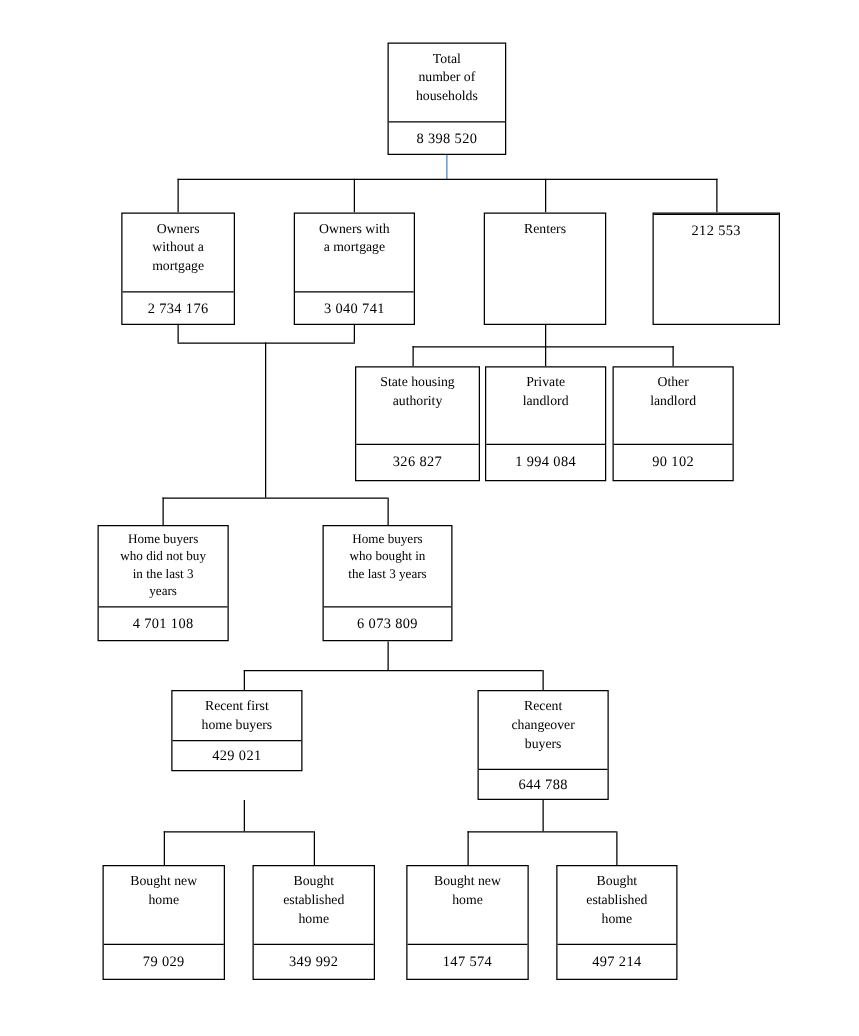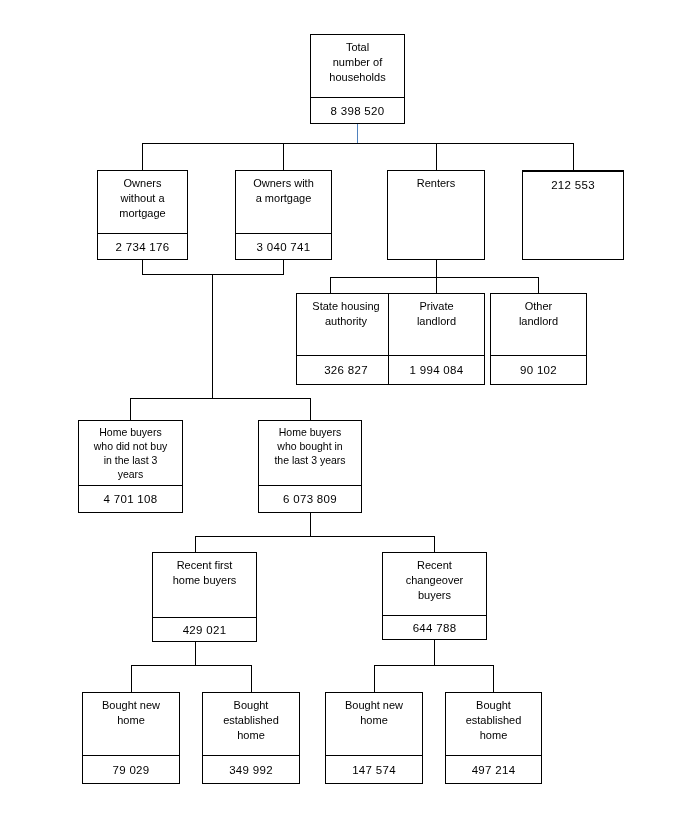--- a/index.html
+++ b/index.html
@@ -1,18 +1,18 @@
 <!DOCTYPE html>
 <html style="--line-color: #000000; --accent-color: #4f81bd;"><head>
 <meta charset="utf-8">
 <style>
   html, body { margin:0; padding:0; background:#ffffff; }
   .canvas {
     position:relative; width:687px; height:829px; background:#ffffff;
-    font-family:Liberation Sans, sans-serif; color:#000;
+    font-family:Liberation Serif, serif; color:#000;
     overflow:hidden;
   }
   .node {
     position:absolute; background:#ffffff;
     border:1px solid var(--line-color,#000);
     box-sizing:border-box;
     display:flex; flex-direction:column;
   }
   .node-label {
     flex:1; text-align:center; padding:5px 2px 0 2px;
@@ -91,21 +91,21 @@
   </div>
 
   <div class="node" style="left:387px;top:170px;width:98px;height:90px">
     <div class="node-label">Renters</div>
   </div>
 
   <div class="node" style="left:522px;top:170px;width:102px;height:90px">
     <div class="node-value" style="height:25px">212 553</div>
   </div>
 
-  <div class="node" style="left:296px;top:293px;width:100px;height:92px">
+  <div class="node" style="left:284px;top:293px;width:100px;height:92px">
     <div class="node-label">State housing
 authority</div>
     <div class="node-value" style="height:28px">326 827</div>
   </div>
 
   <div class="node" style="left:388px;top:293px;width:97px;height:92px">
     <div class="node-label">Private
 landlord</div>
     <div class="node-value" style="height:28px">1 994 084</div>
   </div>
@@ -124,21 +124,21 @@
     <div class="node-value" style="height:26px">4 701 108</div>
   </div>
 
   <div class="node" style="left:258px;top:420px;width:104px;height:93px">
     <div class="node-label" style="font-size:10.5px;line-height:14px;padding-top:4px">Home buyers
 who bought in
 the last 3 years</div>
     <div class="node-value" style="height:26px">6 073 809</div>
   </div>
 
-  <div class="node" style="left:152px;top:552px;width:105px;height:90px">
+  <div class="node" style="left:137px;top:552px;width:105px;height:65px">
     <div class="node-label">Recent first
 home buyers</div>
     <div class="node-value" style="height:23px">429 021</div>
   </div>
 
   <div class="node" style="left:382px;top:552px;width:105px;height:88px">
     <div class="node-label">Recent
 changeover
 buyers</div>
     <div class="node-value" style="height:23px">644 788</div>

